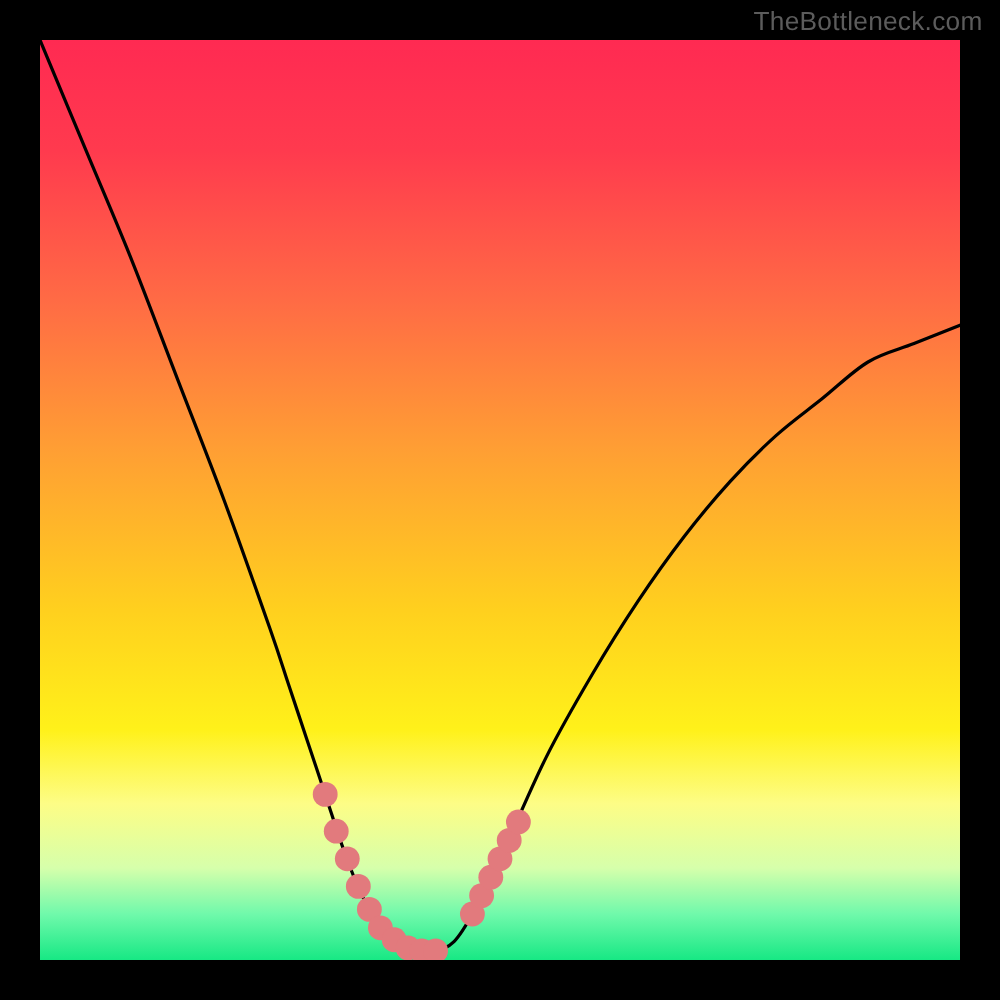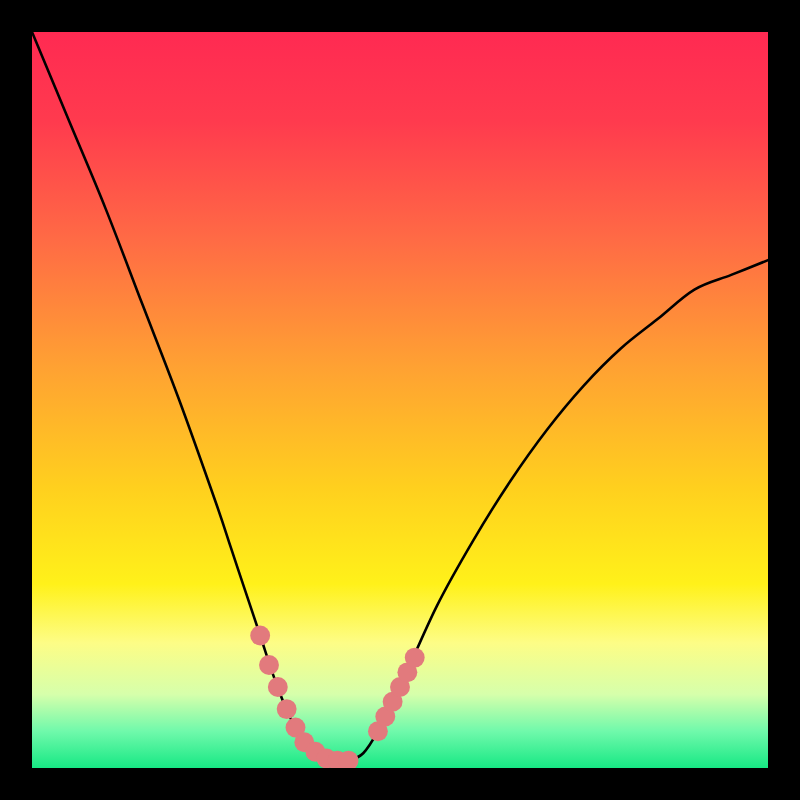--- a/index.html
+++ b/index.html
@@ -40,20 +40,21 @@
     right: 14px;
     color: #5c5c5c;
     font-size: 21px;
     letter-spacing: 0.2px;
   }
 </style>
 </head>
 <body>
 
 <div class="frame">
+  <div class="watermark">TheBottleneck.com</div>
   <div class="plot-area">
     <svg class="gradient" viewBox="0 0 100 100" preserveAspectRatio="none">
       <defs>
         <linearGradient id="bg-grad" x1="0" y1="0" x2="0" y2="1">
             <stop offset="0%" stop-color="#ff2a52"></stop>
             <stop offset="12%" stop-color="#ff3a4e"></stop>
             <stop offset="28.000000000000004%" stop-color="#ff6a45"></stop>
             <stop offset="45%" stop-color="#ffa033"></stop>
             <stop offset="62%" stop-color="#ffd01e"></stop>
             <stop offset="75%" stop-color="#fff11a"></stop>

